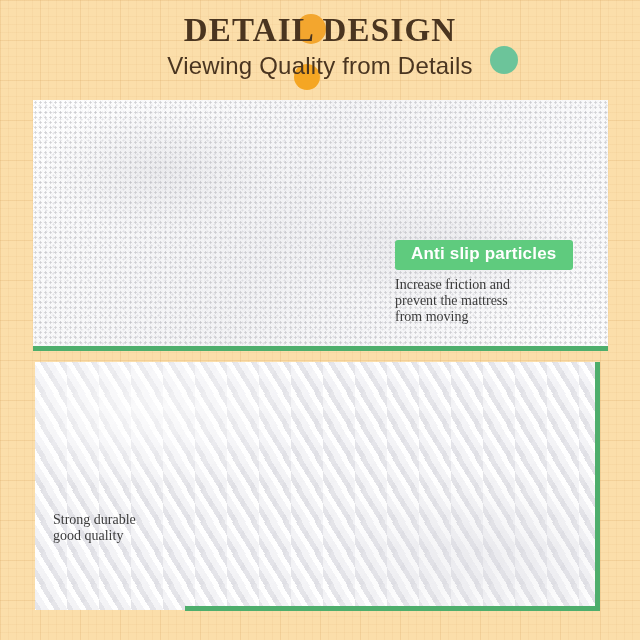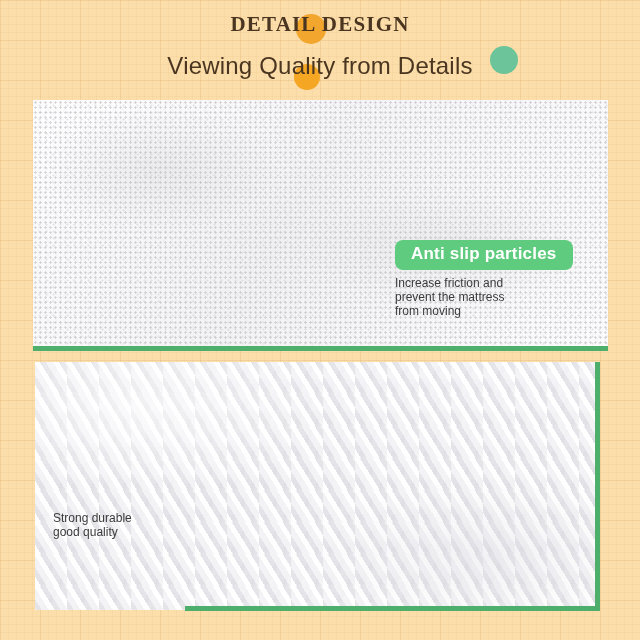--- a/index.html
+++ b/index.html
@@ -66,21 +66,21 @@
   }
 
   #title {
     position: absolute;
     left: 0;
     top: 12px;
     width: 640px;
     text-align: center;
     font-family: "Liberation Serif", serif;
     font-weight: bold;
-    font-size: 21px;
+    font-size: 33px;
     letter-spacing: 1.2px;
     color: #4A3520;
     white-space: nowrap;
   }
   #subtitle {
     position: absolute;
     left: 0;
     top: 52px;
     width: 640px;
     text-align: center;
@@ -194,30 +194,31 @@
     position: absolute;
   }
   .badge {
     display: inline-block;
     background: #5FCB7E;
     color: #FFFFFF;
     font-size: 17px;
     font-weight: bold;
     letter-spacing: 0.2px;
     padding: 5px 16px 6px 16px;
-    border-radius: 8px;
+    border-radius: 3px;
     white-space: nowrap;
     line-height: 1.1;
   }
   .callout-body {
     margin-top: 7px;
-    font-size: 12px;
+    font-size: 14px;
     line-height: 1.16;
     color: #3B3B3B;
     white-space: pre-line;
+    font-family: Liberation Serif, serif;
   }
 
   #callout-one {
     left: 395px;
     top: 240px;
     width: 210px;
   }
   #callout-two {
     left: 53px;
     top: 496px;

